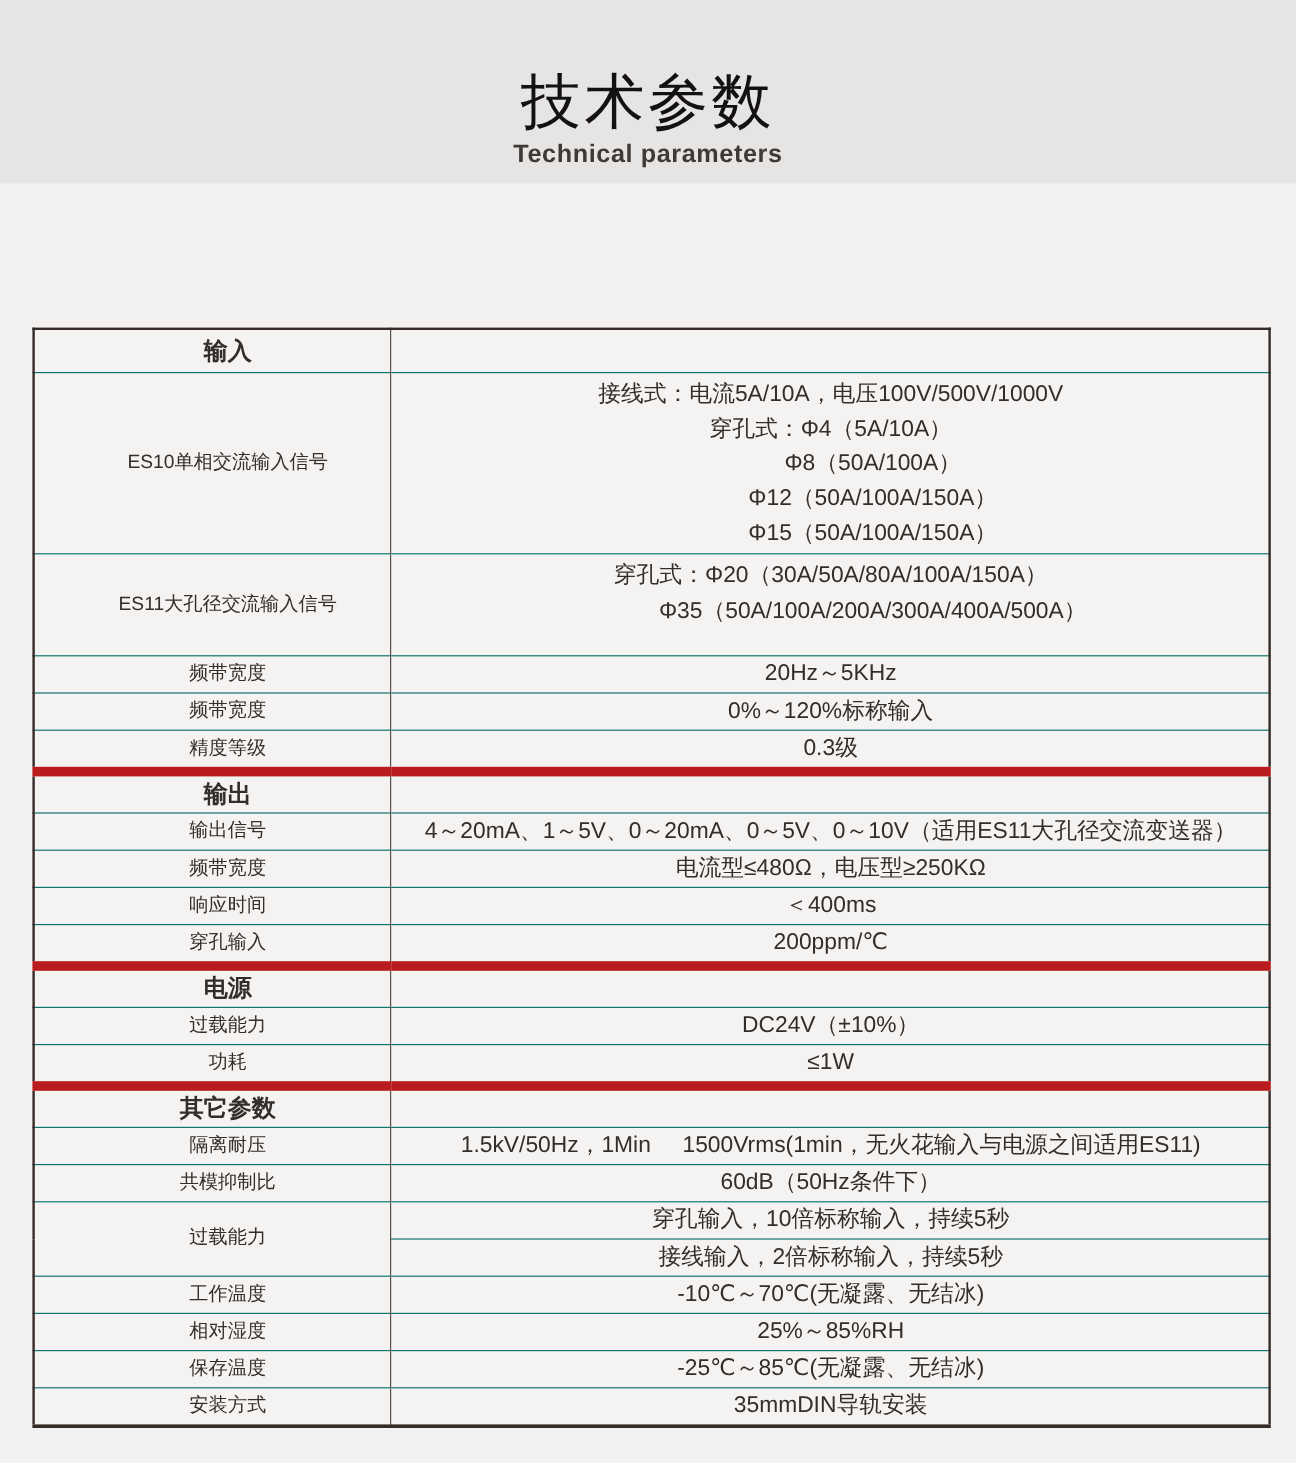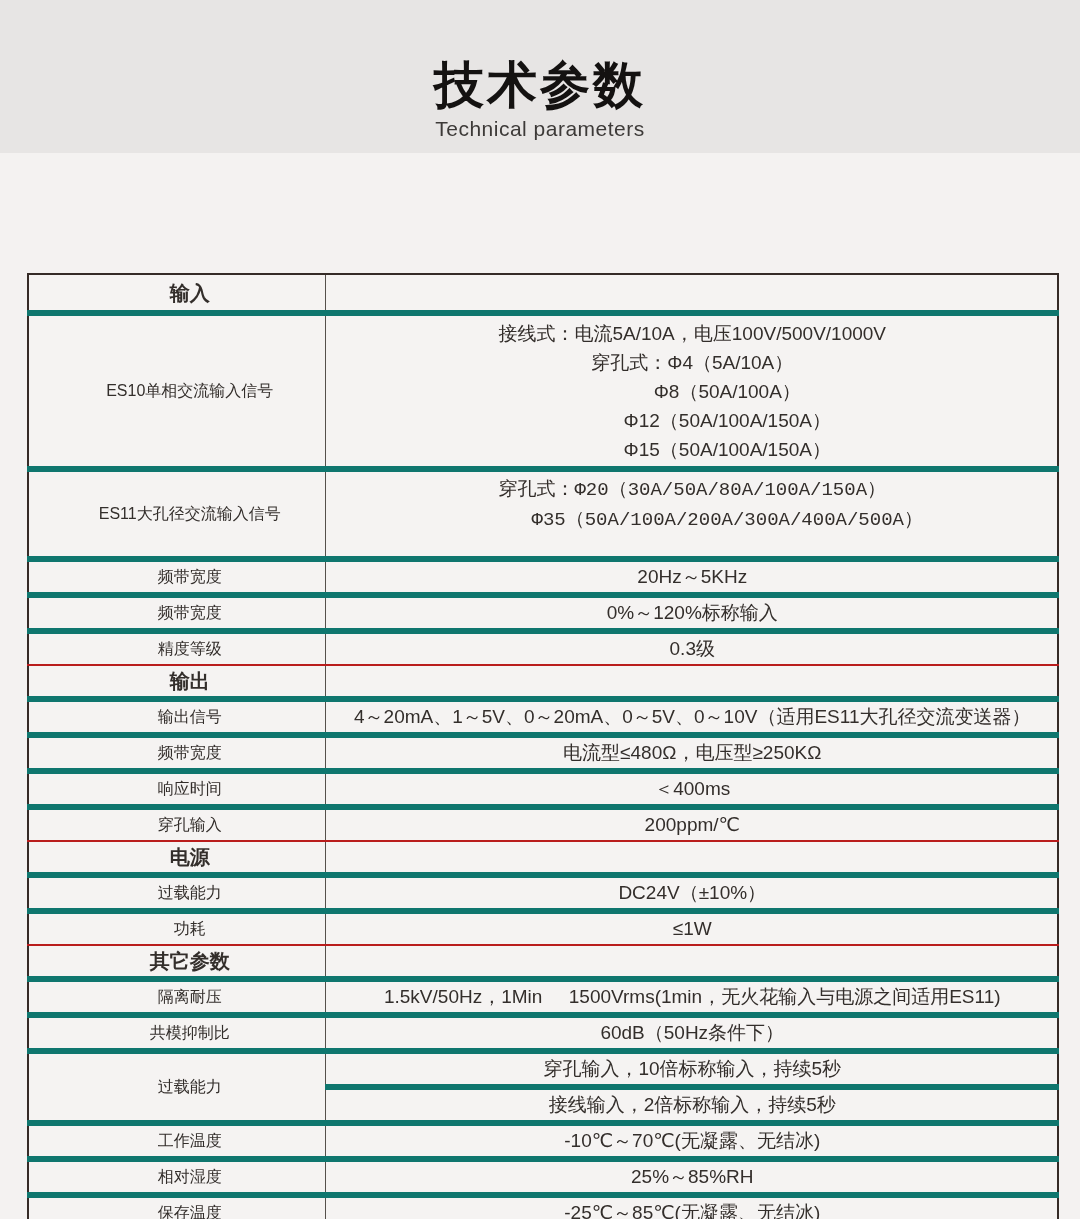--- a/index.html
+++ b/index.html
@@ -12,61 +12,61 @@
   }
   
   .band{
     height:153px;
     background:#e7e5e4;
     display:flex;flex-direction:column;
     align-items:center;justify-content:flex-end;
     padding-bottom:12px;box-sizing:border-box;
   }
   .title{
-    font-size:50px;font-weight:700;color:#141211;
+    font-size:50px;font-weight:400;color:#141211;
     letter-spacing:3px;line-height:1.1;margin:0;
   }
   .subtitle{
-    font-size:21px;font-weight:400;color:#3d3a38;
+    font-size:21px;font-weight:700;color:#3d3a38;
     margin-top:4px;letter-spacing:0.5px;
   }
   
   .table-wrap{margin:120px 0 0 27px;}
   table.spec{
     width:1030px;table-layout:fixed;
     border-collapse:collapse;
     border:2px solid #352b27;
     border-bottom-width:3px;
     background:#f5f3f2;
     text-align:center;
   }
   col.c-label{width:297px;}
   col.c-value{width:733px;}
   td{
-    border-top:6px solid #0f766e;
+    border-top:1px solid #0f766e;
     font-size:19px;line-height:1.3;
     height:28px;padding:1px 6px 1px 8px;
     vertical-align:middle;
     overflow:hidden;white-space:nowrap;
   }
   td.lbl{
     padding-left:32px;font-size:16px;
     border-right:1px solid #55504b;
   }
   tr.sec td{
-    border-top:2px solid #b91c1c;
+    border-top:8px solid #b91c1c;
     font-weight:700;font-size:20px;
   }
   tr.r-first td{border-top:none;height:33px;}
   tr.r-es10 td{height:146px;}
   tr.r-es11 td{height:80px;}
   tr.r-es10 td.val,
   tr.r-es11 td.val{vertical-align:top;padding-top:3px;}
   tr.r-es10 .line{line-height:29px;}
-  tr.r-es11 .line{line-height:30px;font-family:Liberation Mono, monospace;}
+  tr.r-es11 .line{line-height:30px;}
   .line.indent{padding-left:70px;}
   .pre{white-space:pre;margin-top:23px;}
   
 </style>
 </head>
 <body>
 
 <div class="band">
   <h1 class="title">技术参数</h1>
   <div class="subtitle">Technical parameters</div>

